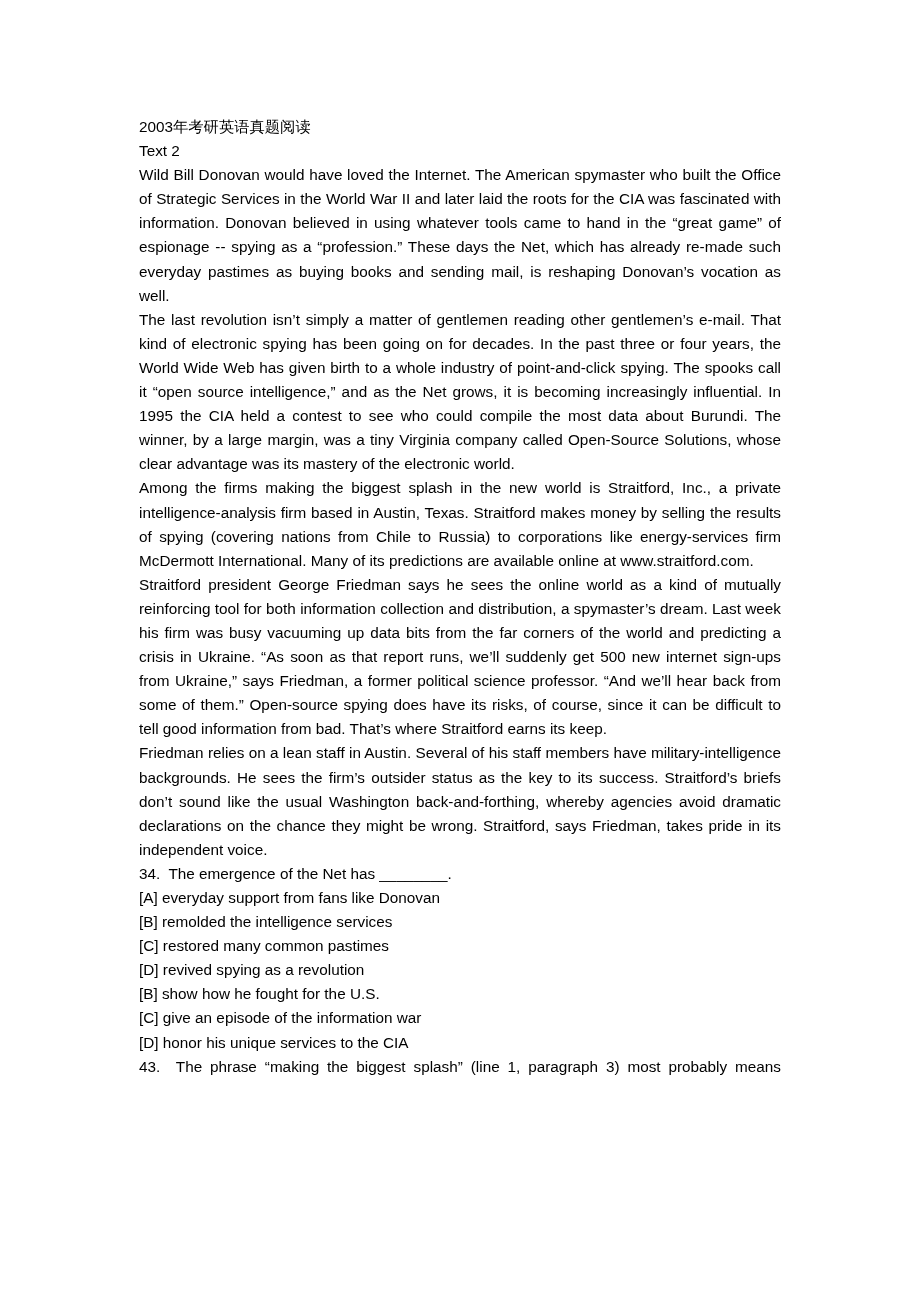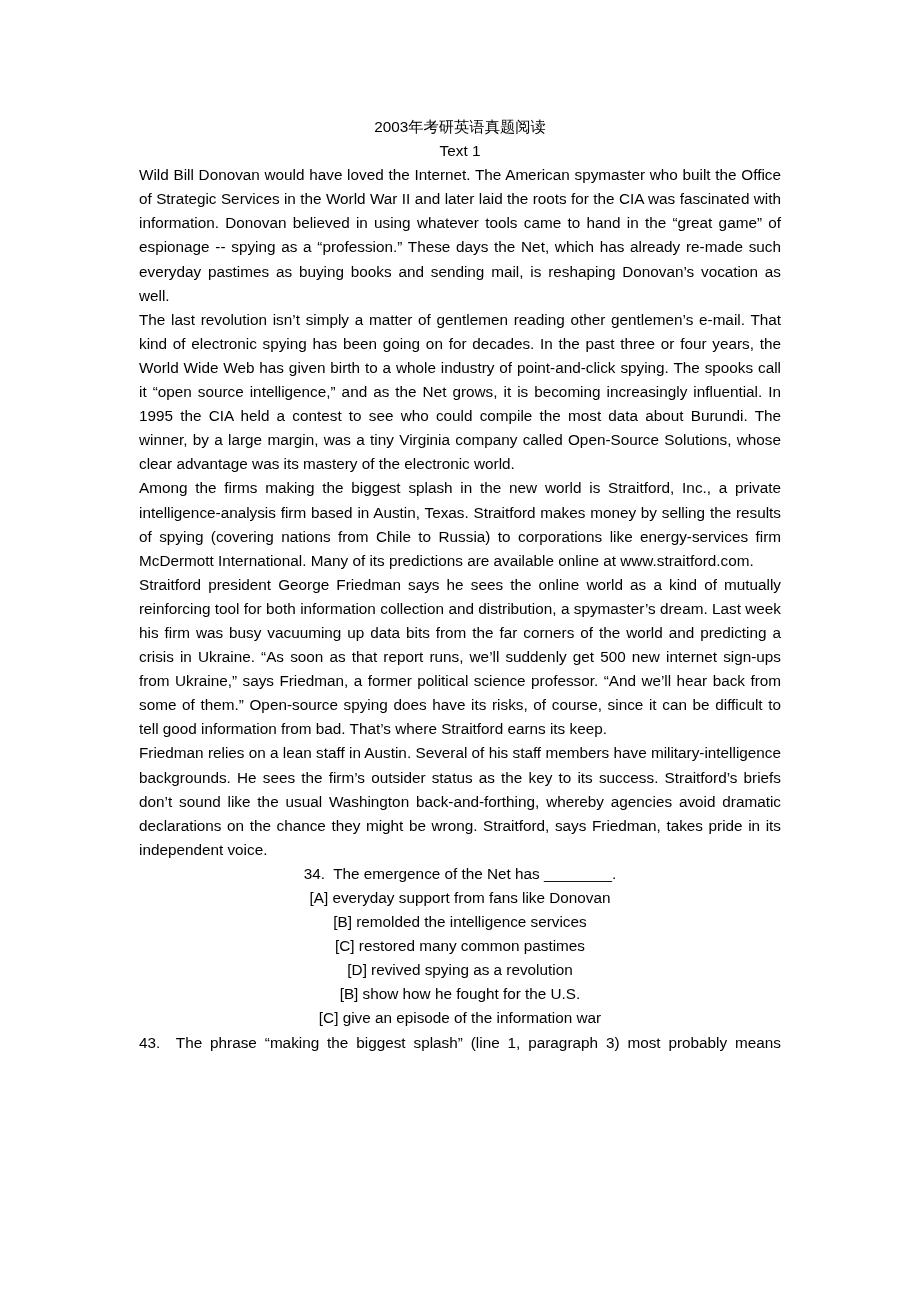--- a/index.html
+++ b/index.html
@@ -7,47 +7,48 @@
     .page {
       position: absolute;
       left: 139px;
       top: 115px;
       width: 642px;
       font-family: "Liberation Sans", sans-serif;
       font-size: 15.3px;
       line-height: 24.1px;
       color: #000000;
     }
-    .line { display: block; white-space: nowrap; text-align: center; }
+    .line { display: block; white-space: nowrap; }
     .para { text-align: justify; text-align-last: left; }
     .q { white-space: pre; }
     .last-justify { text-align: justify; text-align-last: justify; }
   </style>
 </head>
 <body>
 
 <div class="page">
   <div class="line">2003年考研英语真题阅读</div>
-  <div class="line">Text 1</div>
+  <div class="line">Text 2</div>
 
   <div class="para">Wild Bill Donovan would have loved the Internet. The American spymaster who built the Office of Strategic Services in the World War II and later laid the roots for the CIA was fascinated with information. Donovan believed in using whatever tools came to hand in the “great game” of espionage -- spying as a “profession.” These days the Net, which has already re-made such everyday pastimes as buying books and sending mail, is reshaping Donovan’s vocation as well.</div>
   <div class="para">The last revolution isn’t simply a matter of gentlemen reading other gentlemen’s e-mail. That kind of electronic spying has been going on for decades. In the past three or four years, the World Wide Web has given birth to a whole industry of point-and-click spying. The spooks call it “open source intelligence,” and as the Net grows, it is becoming increasingly influential. In 1995 the CIA held a contest to see who could compile the most data about Burundi. The winner, by a large margin, was a tiny Virginia company called Open-Source Solutions, whose clear advantage was its mastery of the electronic world.</div>
   <div class="para">Among the firms making the biggest splash in the new world is Straitford, Inc., a private intelligence-analysis firm based in Austin, Texas. Straitford makes money by selling the results of spying (covering nations from Chile to Russia) to corporations like energy-services firm McDermott International. Many of its predictions are available online at www.straitford.com.</div>
   <div class="para">Straitford president George Friedman says he sees the online world as a kind of mutually reinforcing tool for both information collection and distribution, a spymaster’s dream. Last week his firm was busy vacuuming up data bits from the far corners of the world and predicting a crisis in Ukraine. “As soon as that report runs, we’ll suddenly get 500 new internet sign-ups from Ukraine,” says Friedman, a former political science professor. “And we’ll hear back from some of them.” Open-source spying does have its risks, of course, since it can be difficult to tell good information from bad. That’s where Straitford earns its keep.</div>
   <div class="para">Friedman relies on a lean staff in Austin. Several of his staff members have military-intelligence backgrounds. He sees the firm’s outsider status as the key to its success. Straitford’s briefs don’t sound like the usual Washington back-and-forthing, whereby agencies avoid dramatic declarations on the chance they might be wrong. Straitford, says Friedman, takes pride in its independent voice.</div>
 
   <div>
     <div class="line q">34.  The emergence of the Net has ________.</div>
     <div class="line">[A] everyday support from fans like Donovan</div>
     <div class="line">[B] remolded the intelligence services</div>
     <div class="line">[C] restored many common pastimes</div>
     <div class="line">[D] revived spying as a revolution</div>
   </div>
 
   <div>
     <div class="line">[B] show how he fought for the U.S.</div>
     <div class="line">[C] give an episode of the information war</div>
+    <div class="line">[D] honor his unique services to the CIA</div>
   </div>
 
   <div>
     <div class="line q last-justify">43.  The phrase “making the biggest splash” (line 1, paragraph 3) most probably means</div>
   </div>
 </div>
 
 </body></html>

